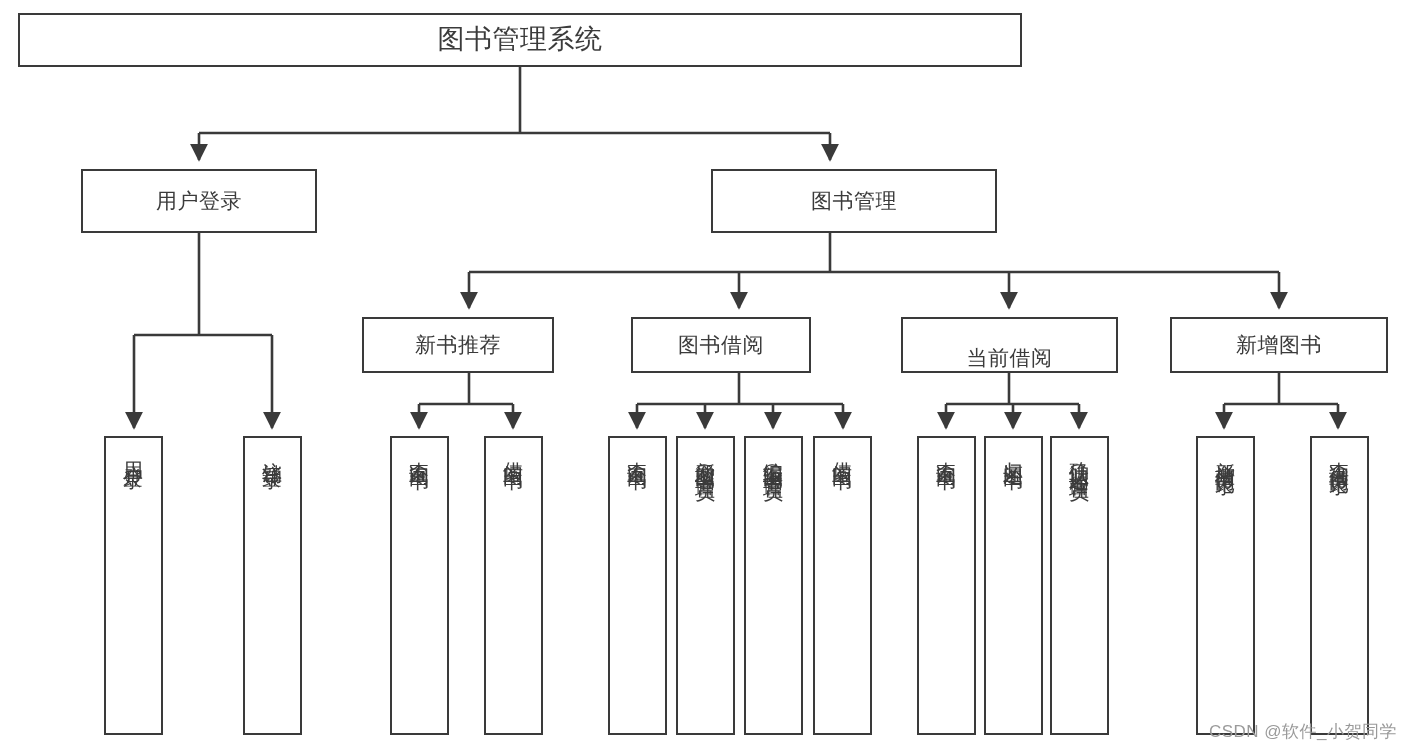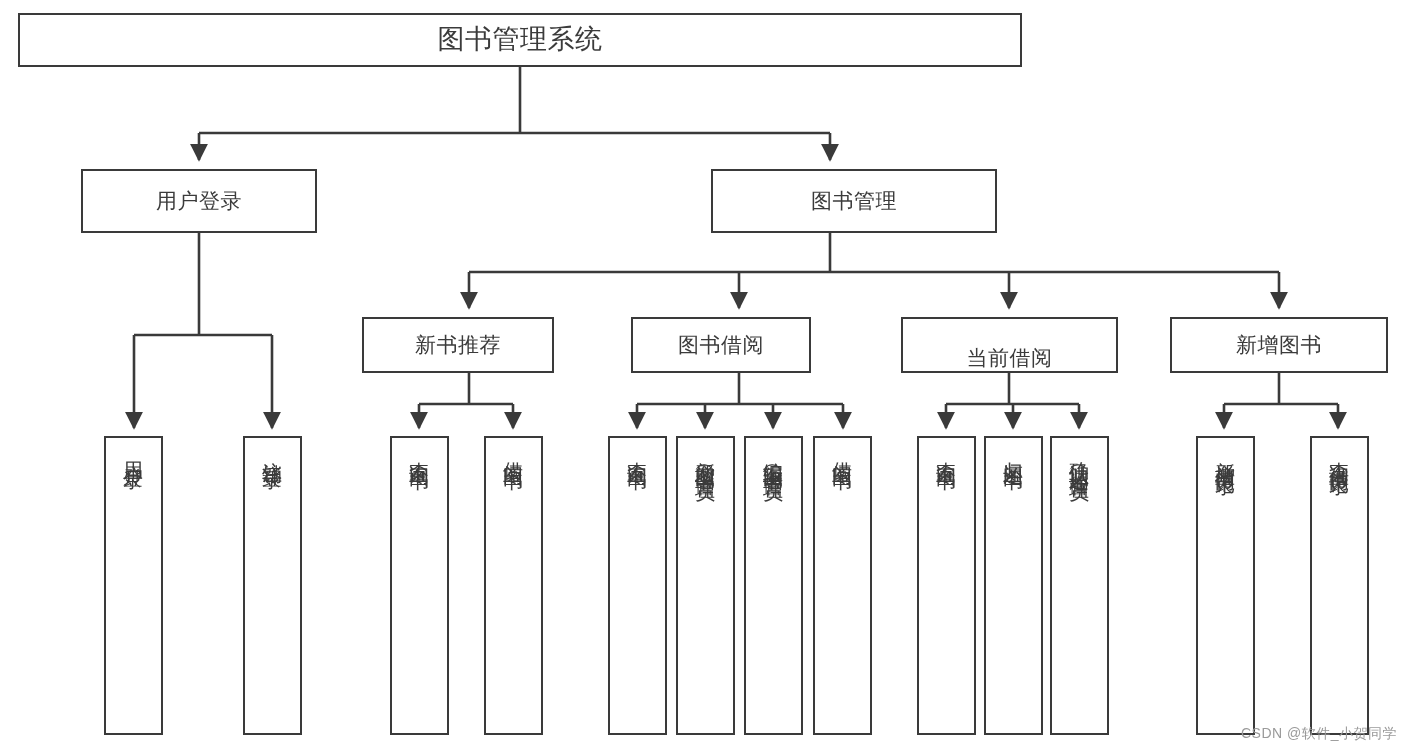--- a/index.html
+++ b/index.html
@@ -57,21 +57,21 @@
     text-orientation: upright;
     font-size: 20px;
     line-height: 1.0;
     letter-spacing: 3px;
     white-space: nowrap;
   }
   #watermark {
     position: absolute;
     right: 8px;
     bottom: 4px;
-    font-size: 14px;
+    font-size: 17px;
     color: #9a9a9a;
     z-index: 5;
     white-space: nowrap;
     letter-spacing: 0.5px;
   }
 </style>
 </head>
 <body>
 
 <div id="canvas">

